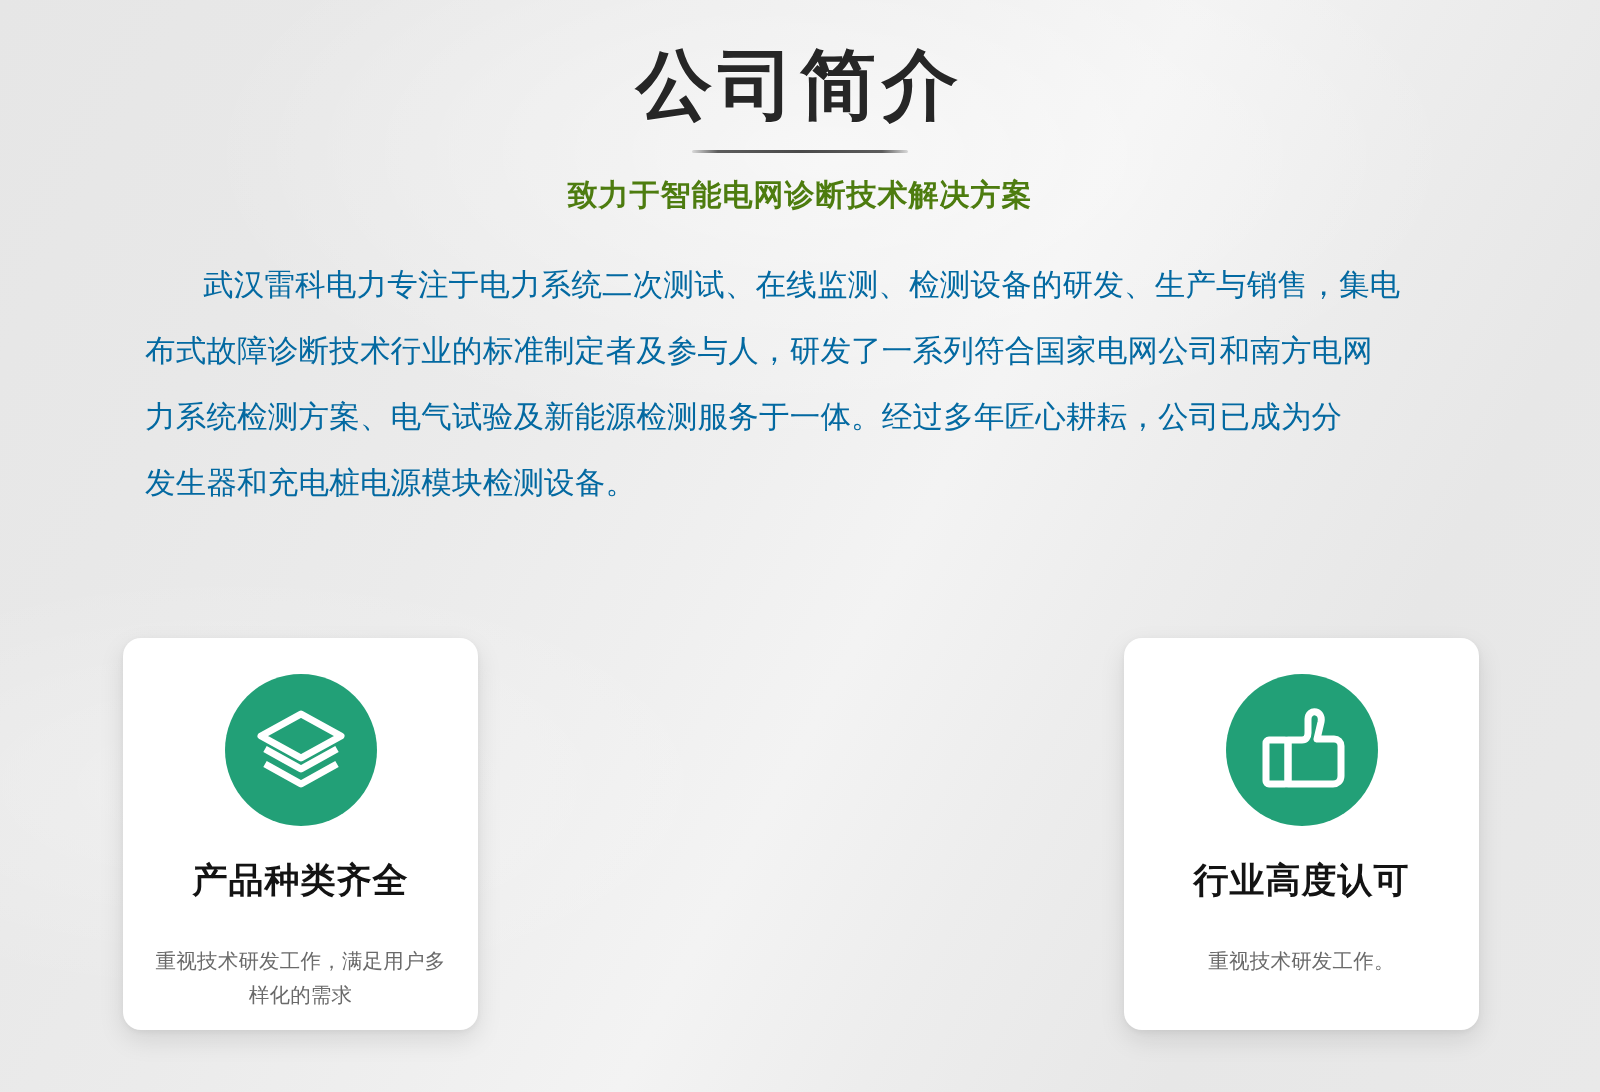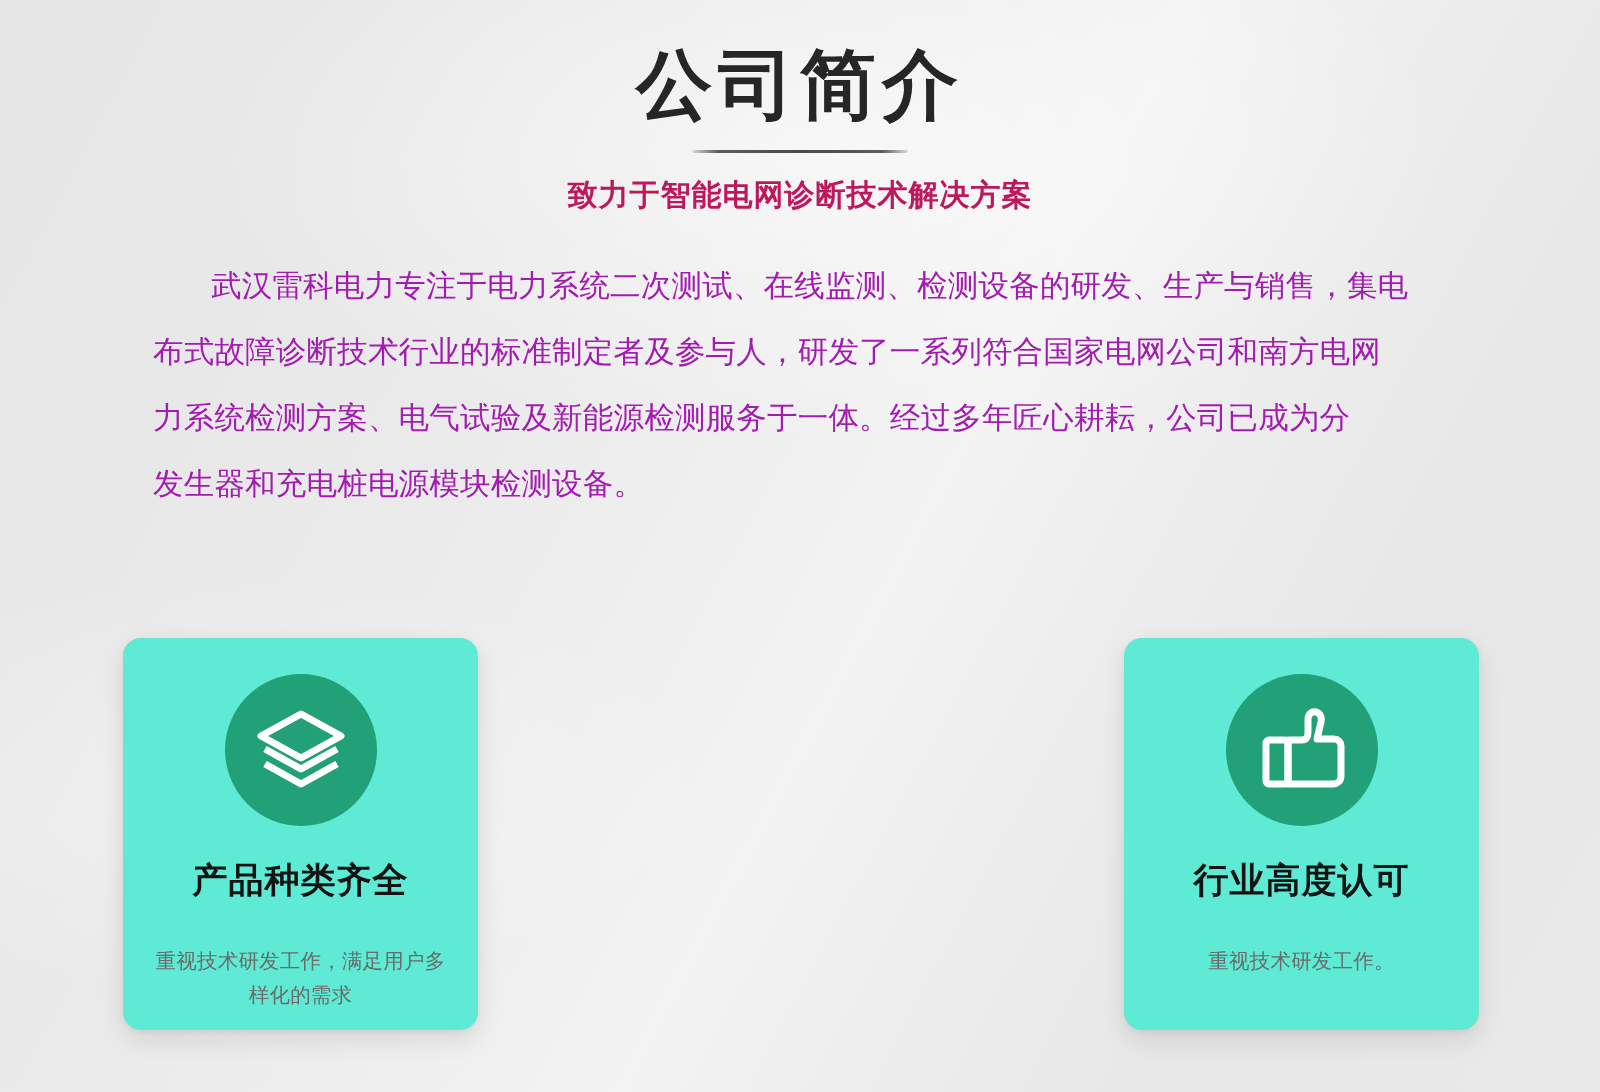--- a/index.html
+++ b/index.html
@@ -37,20 +37,21 @@
     inset: 0;
     background:
       radial-gradient(ellipse 900px 420px at 52% 14%, rgba(255,255,255,0.55) 0%, rgba(255,255,255,0) 70%),
       radial-gradient(ellipse 700px 300px at 15% 72%, rgba(255,255,255,0.30) 0%, rgba(255,255,255,0) 72%);
   }
 
   .wrap {
     position: relative;
     width: 1600px;
     height: 1092px;
+    font-family: Liberation Serif, serif;
   }
 
   
   .header {
     position: absolute;
     top: 0;
     left: 0;
     width: 1600px;
     text-align: center;
   }
@@ -71,55 +72,54 @@
     margin: 24px auto 0 auto;
     background: linear-gradient(to right, #d9d9d9 0%, #5c5c5c 12%, #4a4a4a 50%, #5c5c5c 88%, #d9d9d9 100%);
     border-radius: 2px;
   }
 
   .subtitle {
     margin-top: 22px;
     font-size: 30px;
     font-weight: 700;
     letter-spacing: 1px;
-    color: #be185d;
+    color: #4d7c0f;
   }
 
   
   .intro {
     position: absolute;
     top: 252px;
     left: 145px;
     width: 1310px;
   }
 
   .intro-line {
     font-size: 30.5px;
     line-height: 66px;
-    color: #a21caf;
+    color: #0369a1;
     letter-spacing: 0.2px;
     white-space: nowrap;
-    margin-left: 8px;
   }
   .intro-line.first { text-indent: 58px; }
 
   
   .cards {
     position: absolute;
     top: 638px;
     left: 123px;
     width: 1356px;
     display: flex;
     justify-content: space-between;
   }
 
   .card {
     width: 355px;
     height: 392px;
-    background: #5eead4;
+    background: #ffffff;
     border-radius: 18px;
     box-shadow: 0 10px 26px rgba(0,0,0,0.10), 0 2px 6px rgba(0,0,0,0.05);
     display: flex;
     flex-direction: column;
     align-items: center;
     padding-top: 36px;
   }
 
   .icon-circle {
     width: 152px;

